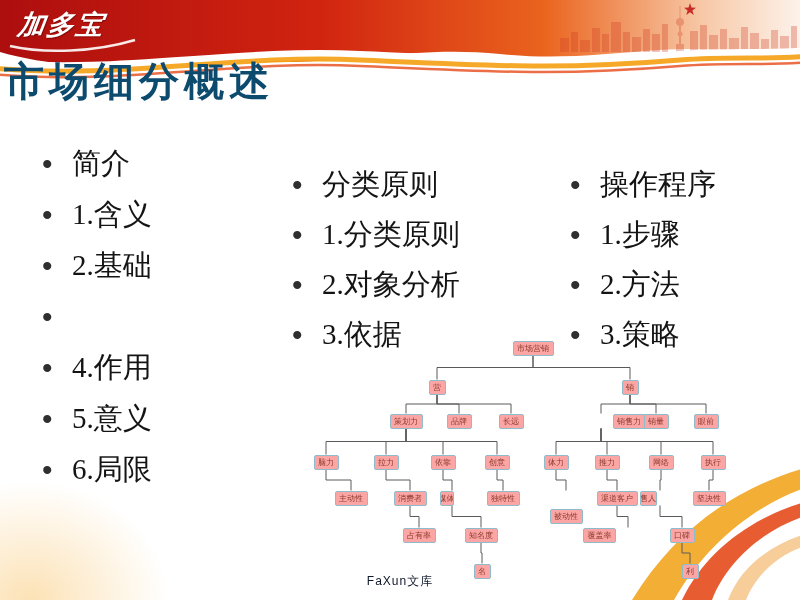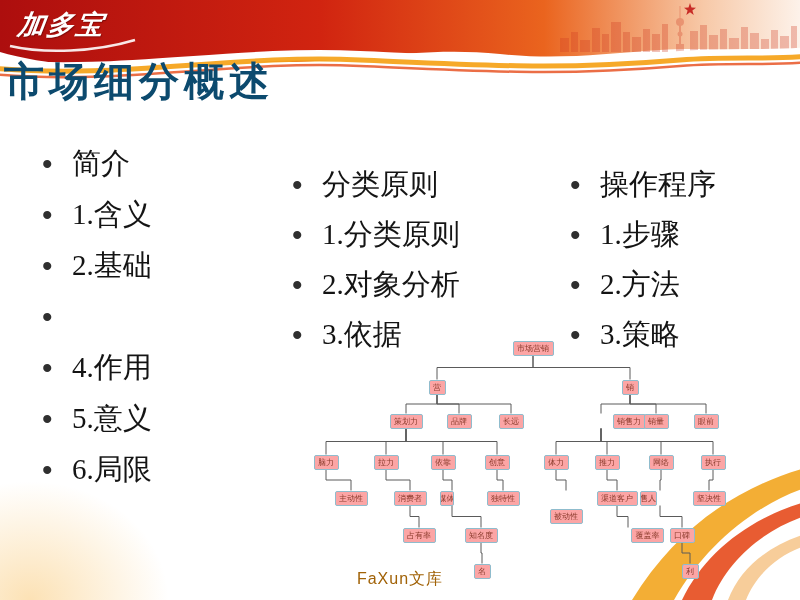--- a/index.html
+++ b/index.html
@@ -43,21 +43,21 @@
   }
   
   .corner{position:absolute;right:0;bottom:0;z-index:1;pointer-events:none;}
   .glow{
     position:absolute;left:-30px;bottom:-30px;width:200px;height:150px;z-index:0;
     background:radial-gradient(ellipse at 30% 80%, rgba(246,166,30,.33), rgba(246,166,30,0) 70%);
     pointer-events:none;
   }
   .watermark{
     position:absolute;left:0;bottom:10px;width:800px;text-align:center;
-    font-size:16px;color:#a16207;letter-spacing:1px;z-index:4;
+    font-size:12px;color:#0f172a;letter-spacing:1px;z-index:4;
   }
 </style>
 </head>
 <body>
 
 <div class="slide">
 
   <div class="glow"></div>
 
   <div class="banner">
@@ -236,21 +236,21 @@
       <div class="node" style="left: 334.5px; top: 490.5px; width: 33px;">主动性</div>
       <div class="node" style="left: 393.5px; top: 490.5px; width: 33px;">消费者</div>
       <div class="node" style="left: 439.5px; top: 490.5px; width: 14px;">媒体</div>
       <div class="node" style="left: 486.5px; top: 490.5px; width: 33px;">独特性</div>
       <div class="node" style="left: 549.5px; top: 490.5px; width: 33px; margin-top: 18px;">被动性</div>
       <div class="node" style="left: 596.5px; top: 490.5px; width: 41px;">渠道客户</div>
       <div class="node" style="left: 639.5px; top: 490.5px; width: 17px;">销售人员</div>
       <div class="node" style="left: 692.5px; top: 490.5px; width: 33px;">坚决性</div>
       <div class="node" style="left: 402.5px; top: 527.5px; width: 33px;">占有率</div>
       <div class="node" style="left: 464.5px; top: 527.5px; width: 33px;">知名度</div>
-      <div class="node" style="left: 631px; top: 527.5px; width: 33px;">覆盖率</div>
+      <div class="node" style="left: 583px; top: 527.5px; width: 33px;">覆盖率</div>
       <div class="node" style="left: 669.5px; top: 527.5px; width: 25px;">口碑</div>
       <div class="node" style="left: 473.5px; top: 563.5px; width: 17px;">名</div>
       <div class="node" style="left: 681.5px; top: 563.5px; width: 17px;">利</div>
     </div>
 
   <svg class="corner" width="230" height="150" viewBox="0 0 230 150">
     <path d="M235,18 C165,38 105,80 62,150 L104,150 C135,95 185,55 235,38 Z" fill="#f2a51f" opacity="0.9"></path>
     <path d="M235,52 C180,68 135,102 112,150 L142,150 C158,108 198,78 235,66 Z" fill="#e64a1c" opacity="0.9"></path>
     <path d="M235,84 C198,96 170,118 158,150 L176,150 C186,124 210,104 235,96 Z" fill="#f6c88f" opacity="0.9"></path>
   </svg>

